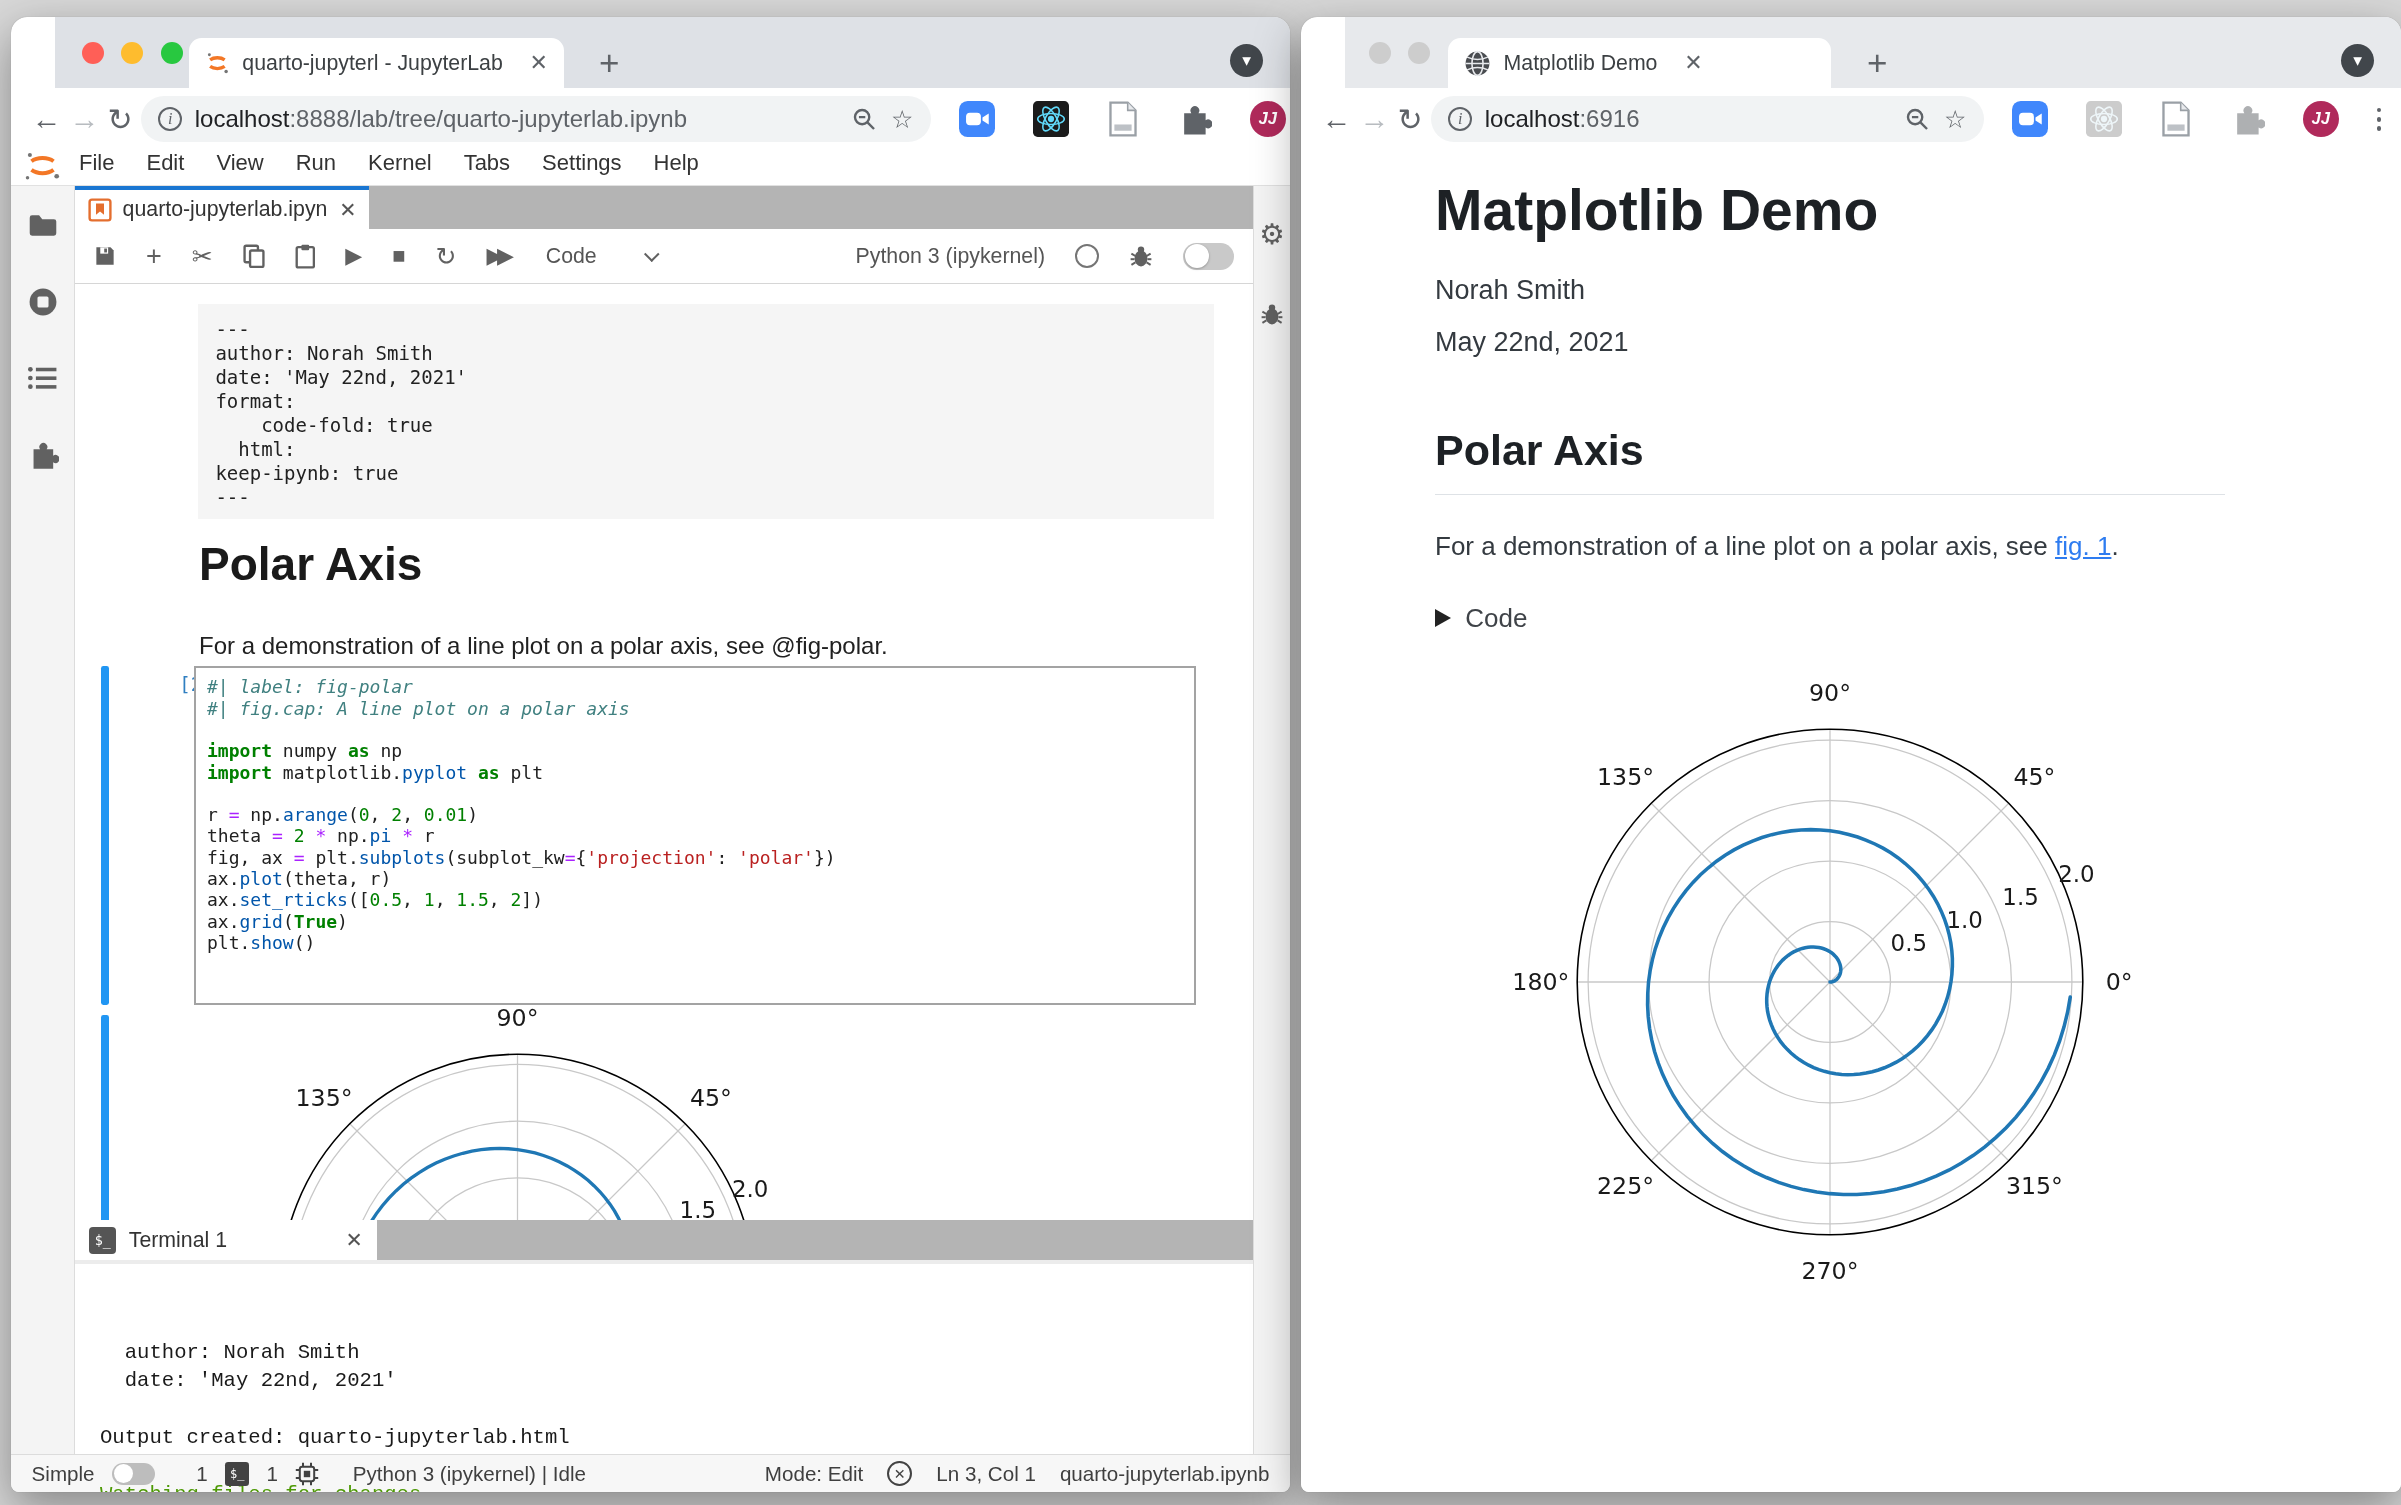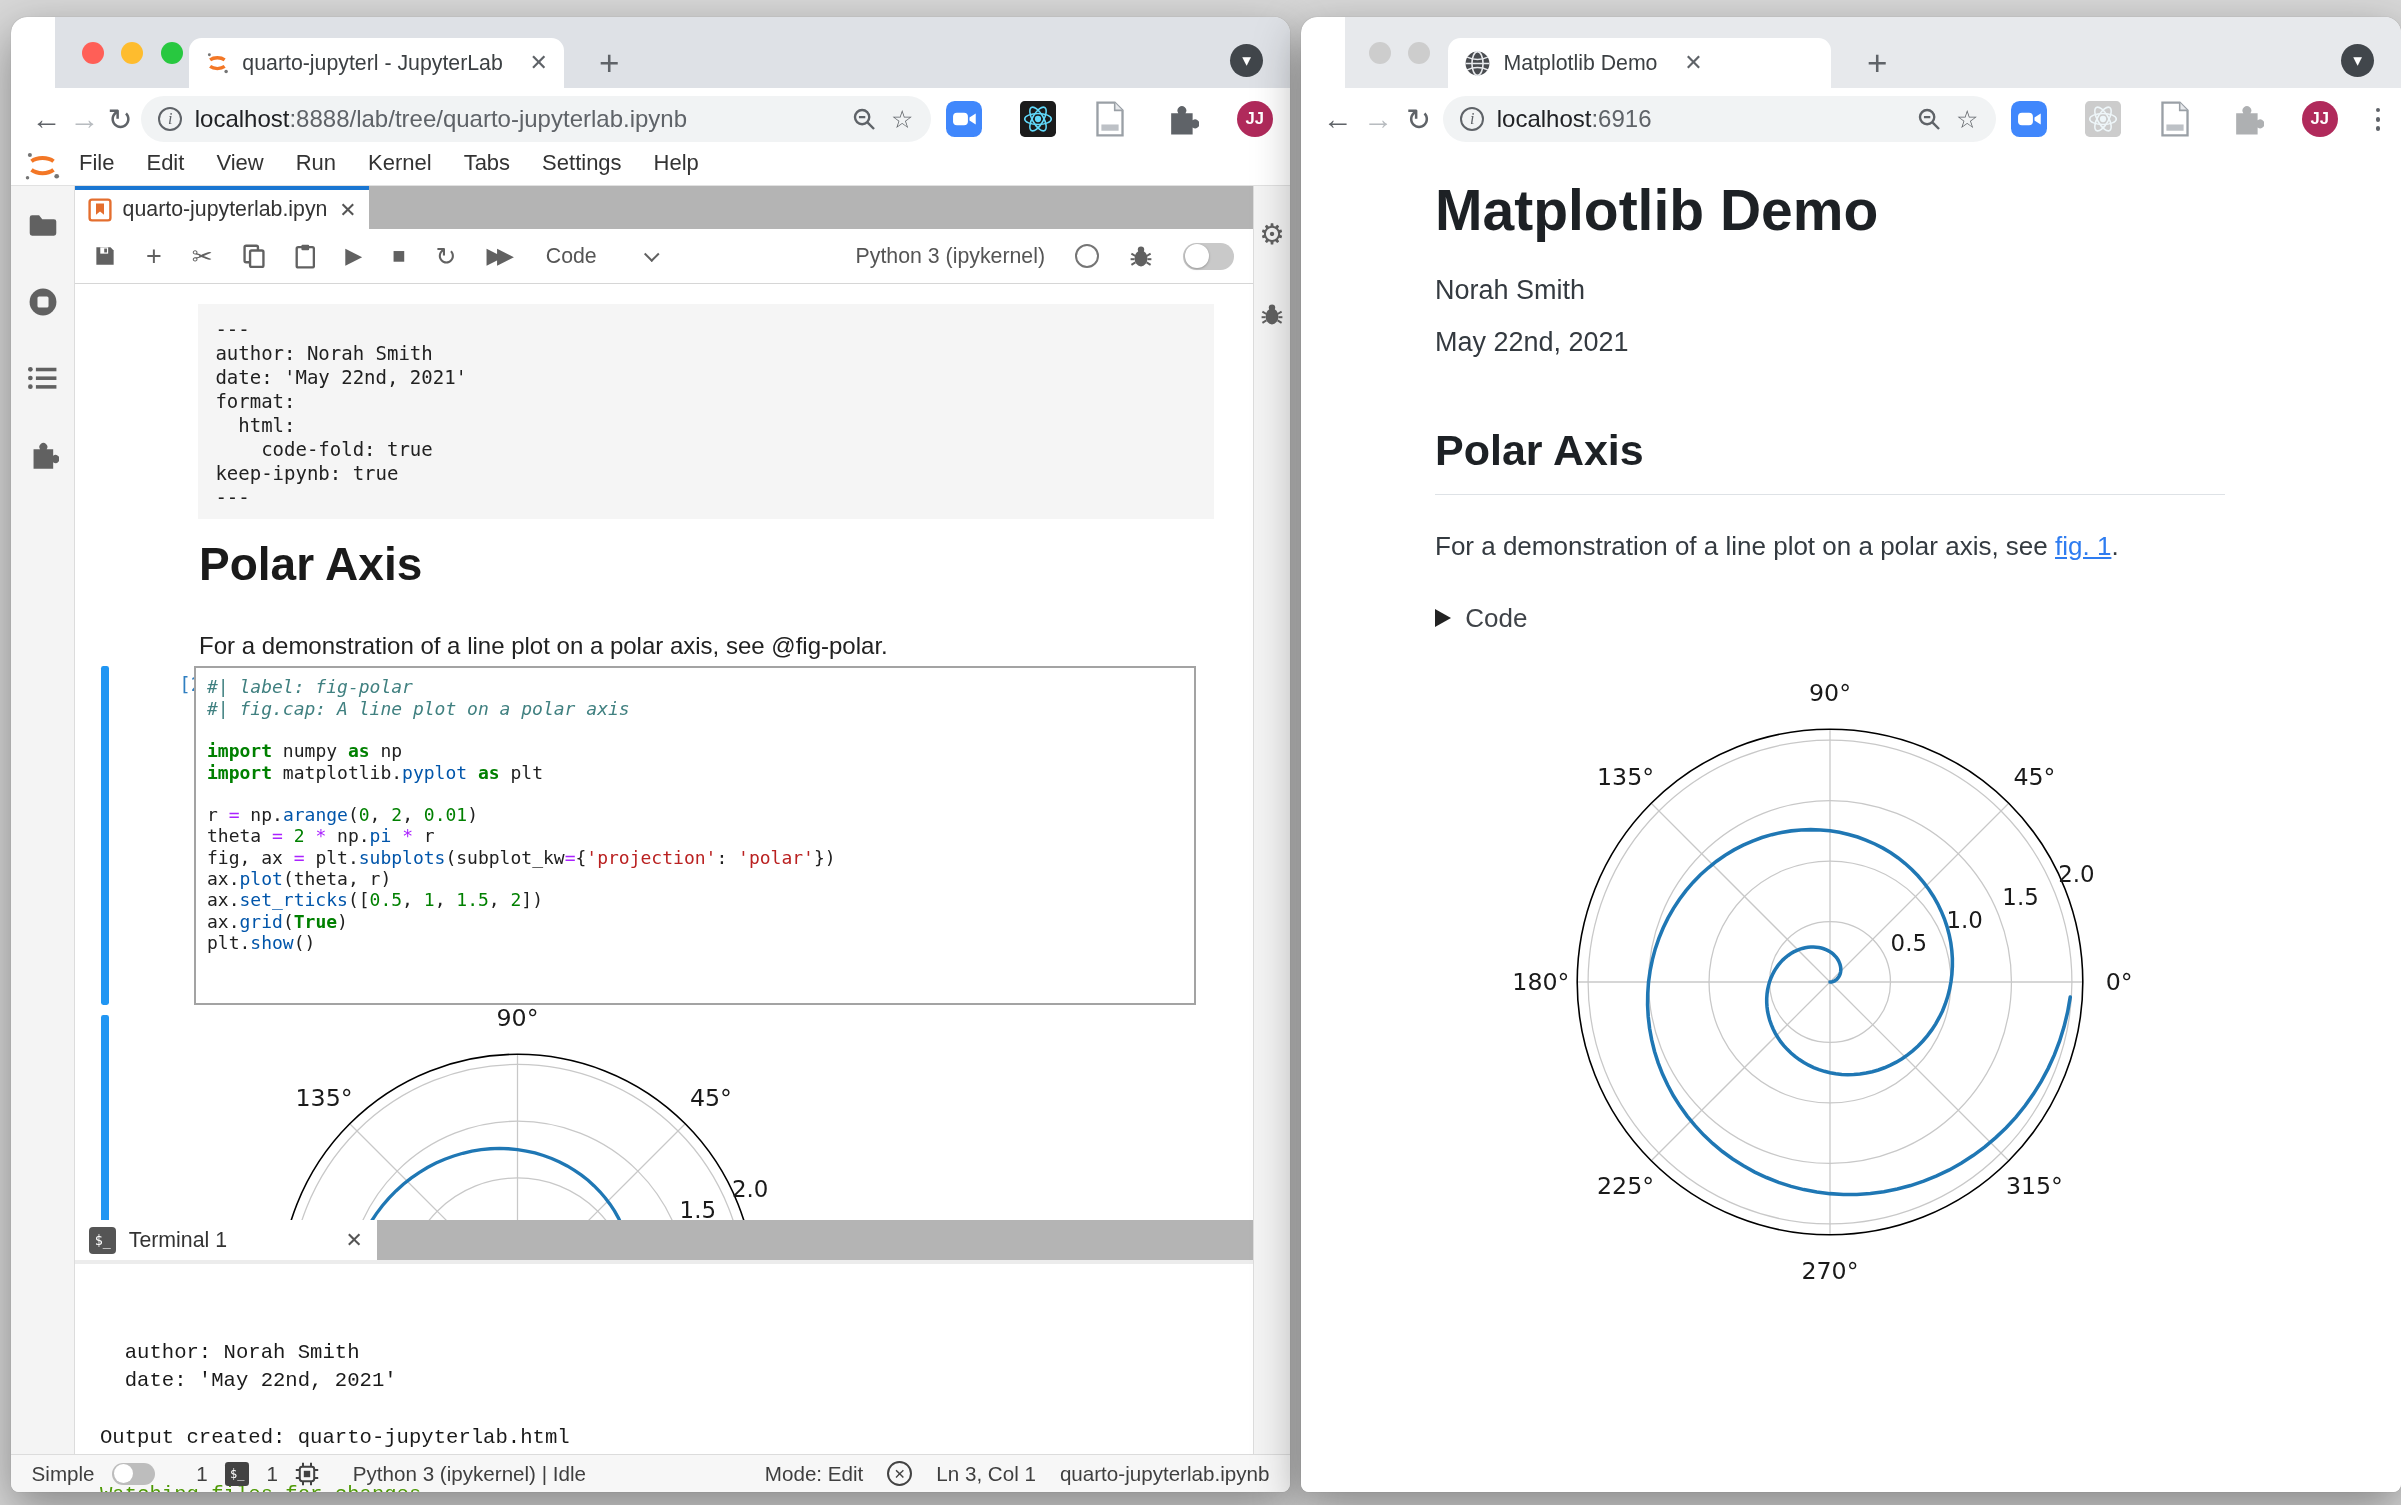--- a/index.html
+++ b/index.html
@@ -30,21 +30,21 @@
   .navbtn { font-size:30px; color:#5f6368; width:41px; text-align:center; }
   .navbtn.dis { color:#b8bcc0; }
   .urlpill { height:46px; background:#f1f3f4; border-radius:23px; display:flex; align-items:center;
              padding:0 17.4px; gap:12.6px; flex:0 0 auto; }
   .url-info { width:24px; height:24px; border:2px solid #5f6368; border-radius:50%; color:#5f6368;
               font-size:16px; display:flex; align-items:center; justify-content:center; font-family:"Liberation Serif",serif; font-style:italic;}
   .url-text { font-size:24px; white-space:nowrap; }
   .url-host { color:#202124; } .url-rest { color:#5f6368; }
   .pill-spacer { flex:1; }
   .pill-ic { color:#5f6368; font-size:25px; }
-  .extrow { display:flex; align-items:center; gap:38px; margin-left:7px; }
+  .extrow { display:flex; align-items:center; gap:38px; margin-left:20px;font-style:italic; }
   .dim { opacity:.5; }
   .avatar { width:36px; height:36px; border-radius:50%; background:#b02a5b; color:#fff; font-size:16.6px;
             font-weight:bold; display:flex; align-items:center; justify-content:center; }
   .dots3 { display:flex; flex-direction:column; gap:4.7px; }
   .dots3 i { width:4.7px; height:4.7px; border-radius:50%; background:#5f6368; }
 
   
   .jl-menubar { height:36px; background:#fff; border-bottom:0.8px solid #e1e1e1; display:flex; padding-left:11px; }
   .jl-menu-item { font-size:22px; color:#333; padding:0 16px; }
   .jl-body { height:1268px; display:flex; }
@@ -290,21 +290,21 @@
               <line x1="28" y1="19" x2="23" y2="19" stroke="#616161" stroke-width="2.5"></line>
             <line x1="3" y1="26" x2="8" y2="23" stroke="#616161" stroke-width="2.5"></line>
               <line x1="27" y1="26" x2="22" y2="23" stroke="#616161" stroke-width="2.5"></line>
           </svg>
           <span class="ktoggle">
               <i></i>
             </span>
         </div>
 
         <div class="nb-content">
-          <div class="raw-cell"><div>---</div><div>author: Norah Smith</div><div>date: 'May 22nd, 2021'</div><div>format:</div><div>  html:</div><div>    code-fold: true</div><div>keep-ipynb: true</div><div>---</div></div>
+          <div class="raw-cell"><div>---</div><div>author: Norah Smith</div><div>date: 'May 22nd, 2021'</div><div>format:</div><div>    code-fold: true</div><div>  html:</div><div>keep-ipynb: true</div><div>---</div></div>
           <h2 class="md-h2">Polar Axis</h2>
           <p class="md-p">For a demonstration of a line plot on a polar axis, see @fig-polar.</p>
           <div class="collapser" style="top:382px; height:339px;"></div>
           <div class="cell-prompt">[2]:</div>
           <div class="code-cell"><div><span class="tk-c">#| label: fig-polar</span></div><div><span class="tk-c">#| fig.cap: A line plot on a polar axis</span></div><div>&nbsp;</div><div><span class="tk-k">import</span><span class="tk-n"> numpy </span><span class="tk-k">as</span><span class="tk-n"> np</span></div><div><span class="tk-k">import</span><span class="tk-n"> matplotlib.</span><span class="tk-p">pyplot</span><span class="tk-k"> as</span><span class="tk-n"> plt</span></div><div>&nbsp;</div><div><span class="tk-n">r </span><span class="tk-o">=</span><span class="tk-n"> np.</span><span class="tk-p">arange</span><span class="tk-n">(</span><span class="tk-num">0</span><span class="tk-n">, </span><span class="tk-num">2</span><span class="tk-n">, </span><span class="tk-num">0.01</span><span class="tk-n">)</span></div><div><span class="tk-n">theta </span><span class="tk-o">=</span><span class="tk-n"> </span><span class="tk-num">2</span><span class="tk-n"> </span><span class="tk-o">*</span><span class="tk-n"> np.</span><span class="tk-p">pi</span><span class="tk-n"> </span><span class="tk-o">*</span><span class="tk-n"> r</span></div><div><span class="tk-n">fig, ax </span><span class="tk-o">=</span><span class="tk-n"> plt.</span><span class="tk-p">subplots</span><span class="tk-n">(subplot_kw</span><span class="tk-o">=</span><span class="tk-n">{</span><span class="tk-s">'projection'</span><span class="tk-n">: </span><span class="tk-s">'polar'</span><span class="tk-n">})</span></div><div><span class="tk-n">ax.</span><span class="tk-p">plot</span><span class="tk-n">(theta, r)</span></div><div><span class="tk-n">ax.</span><span class="tk-p">set_rticks</span><span class="tk-n">([</span><span class="tk-num">0.5</span><span class="tk-n">, </span><span class="tk-num">1</span><span class="tk-n">, </span><span class="tk-num">1.5</span><span class="tk-n">, </span><span class="tk-num">2</span><span class="tk-n">])</span></div><div><span class="tk-n">ax.</span><span class="tk-p">grid</span><span class="tk-n">(</span><span class="tk-kc">True</span><span class="tk-n">)</span></div><div><span class="tk-n">plt.</span><span class="tk-p">show</span><span class="tk-n">()</span></div></div>
           <div class="collapser" style="top:731px; height:207px;"></div>
           <div class="nb-output">
             <div><svg width="601" height="601" viewBox="0 0 760 760">
                   <line x1="380" y1="380" x2="680" y2="380" stroke="#c8c8c8" stroke-width="1.6"></line>
                   <line x1="380" y1="380" x2="592.1320343559643" y2="167.86796564403576" stroke="#c8c8c8" stroke-width="1.6"></line>

